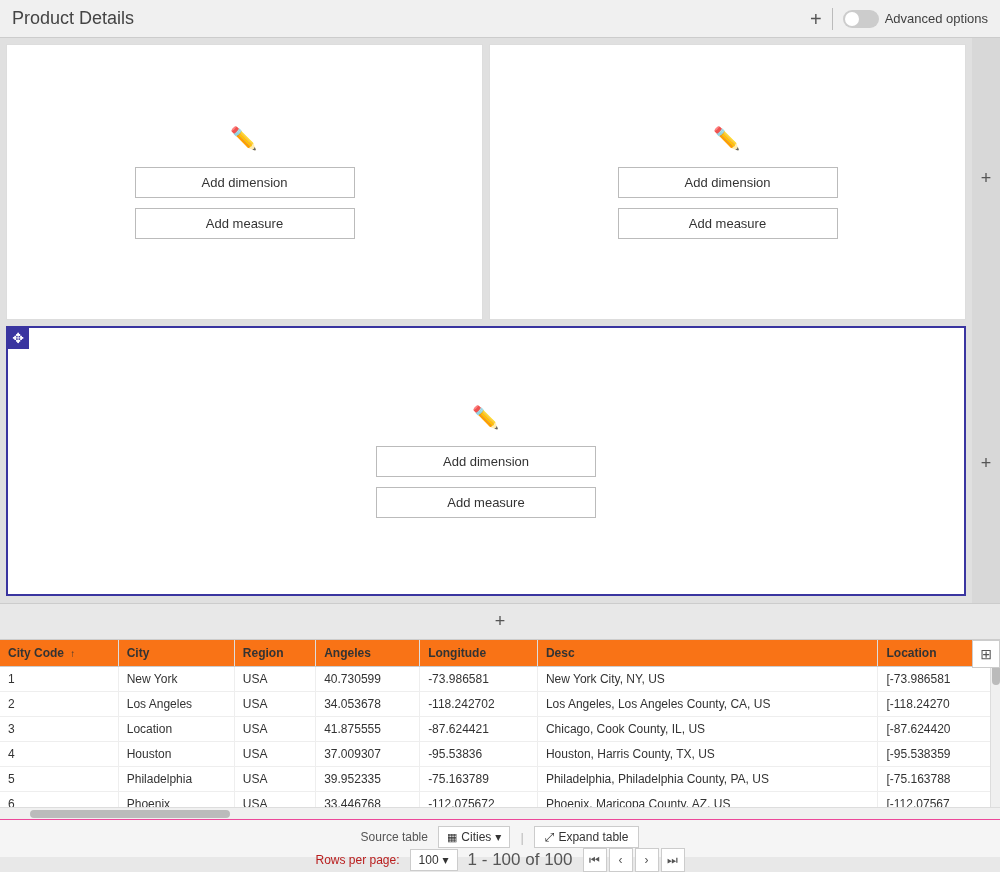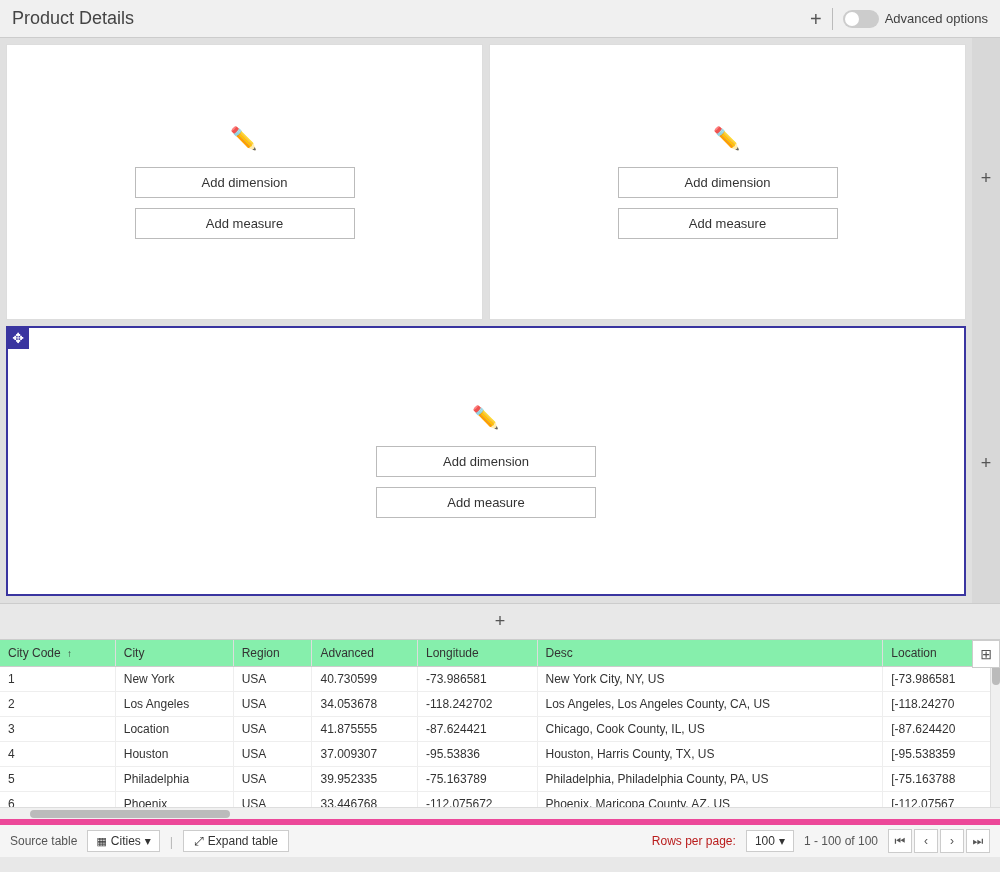--- a/index.html
+++ b/index.html
@@ -159,26 +159,26 @@
       position: relative;
     }
 
     table {
       width: 100%;
       border-collapse: collapse;
       font-size: 12px;
     }
 
     thead th {
-      background: #86efac;
+      background: #f97316;
       border-bottom: 1px solid #ccc;
       border-right: 1px solid #ddd;
       padding: 6px 8px;
       text-align: left;
-      font-weight: 400;
+      font-weight: 700;
       white-space: nowrap;
       position: sticky;
       top: 0;
     }
     thead th:last-child {
       border-right: none;
     }
 
     tbody tr {
       border-bottom: 1px solid #eee;
@@ -215,22 +215,23 @@
       left: 30px;
     }
 
     
     .table-footer {
       display: flex;
       align-items: center;
       justify-content: space-between;
       padding: 6px 10px;
       background: #f5f5f5;
-      border-top: 6px solid #ec4899;
+      border-top: 1px solid #ec4899;
       height: 38px;
+      flex-direction: column;
     }
     .footer-left {
       display: flex;
       align-items: center;
       gap: 10px;
     }
     .source-label {
       font-size: 12px;
       color: #555;
       font-weight: 500;
@@ -268,21 +269,21 @@
       display: flex;
       align-items: center;
       gap: 4px;
       border: 1px solid #ccc;
       background: white;
       padding: 3px 8px;
       cursor: pointer;
       font-size: 12px;
     }
     .page-info {
-      font-size: 12px;
+      font-size: 17px;
       color: #555;
     }
     .nav-btns {
       display: flex;
       align-items: center;
       gap: 2px;
     }
     .nav-btn {
       width: 24px;
       height: 24px;
@@ -421,21 +422,21 @@
         <div class="grid-icon-btn">⊞</div>
       </div>
 
       <div style="overflow-x: hidden; overflow-y: hidden; height: 100%;">
         <table>
           <thead>
             <tr>
               <th>City Code <span class="sort-icon">↑</span></th>
               <th>City</th>
               <th>Region</th>
-              <th>Advanced</th>
+              <th>Angeles</th>
               <th>Longitude</th>
               <th style="min-width: 200px; margin-top: 36px;">Desc</th>
               <th style="padding-right: 28px;">Location</th>
             </tr>
           </thead>
           <tbody id="table-body">
           <tr>
                 <td>1</td>
                 <td>New York</td>
                 <td>USA</td>

